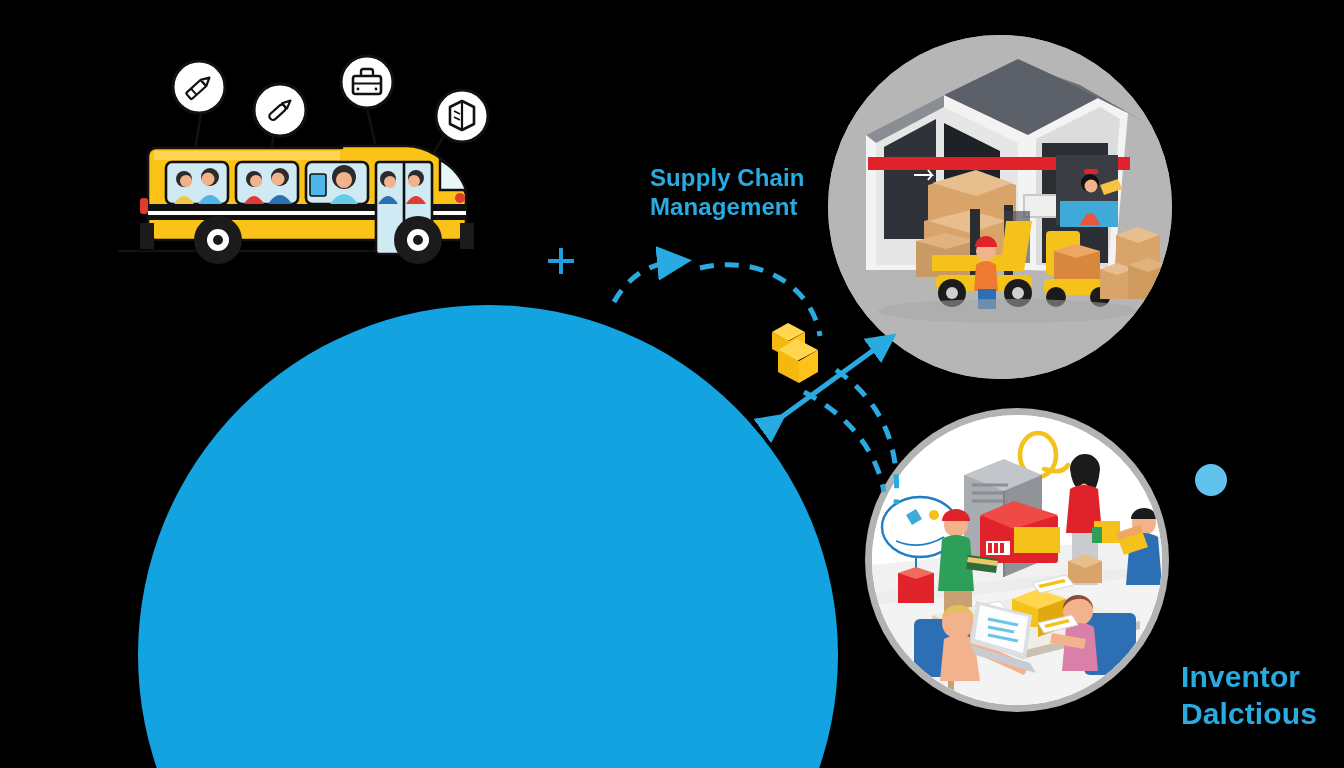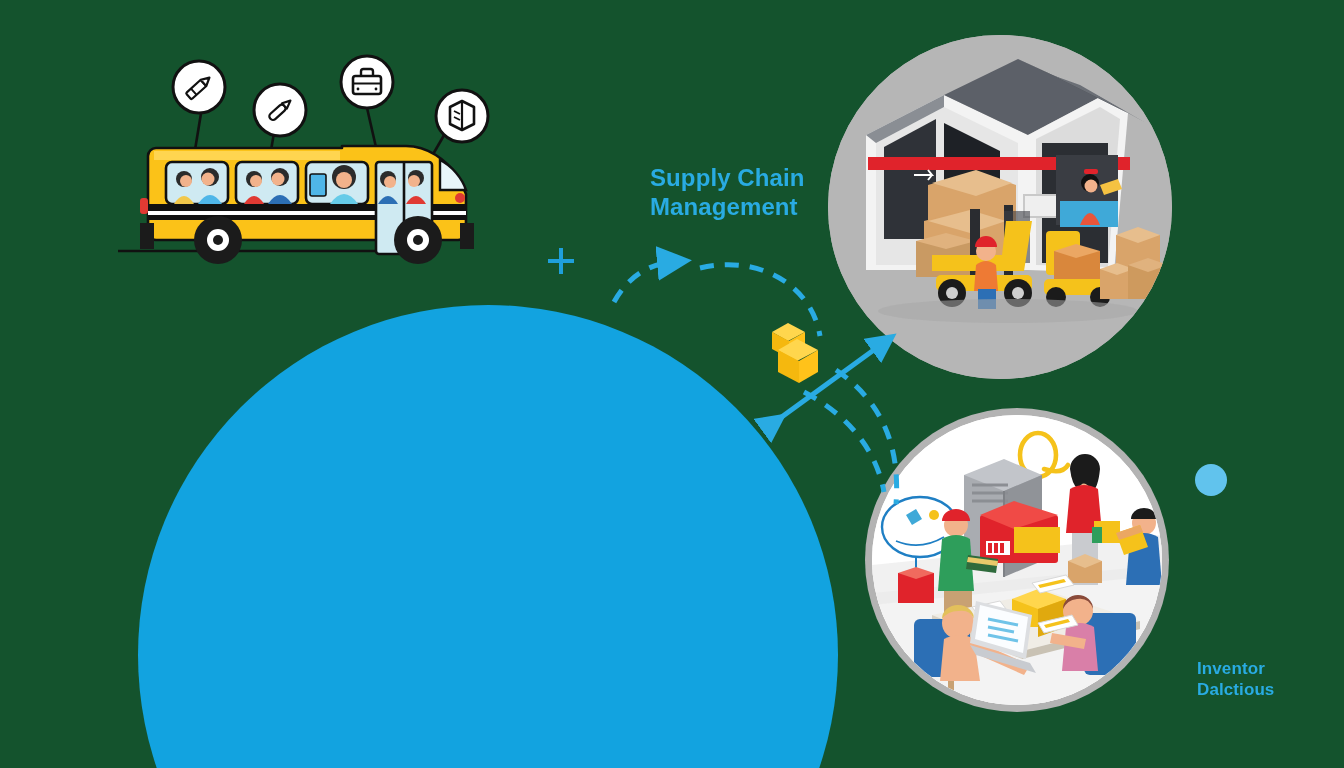--- a/index.html
+++ b/index.html
@@ -1,38 +1,38 @@
 <!DOCTYPE html>
 <html><head>
 <meta charset="utf-8">
 <style>
   html,body{margin:0;padding:0;}
   body{
     width:1344px;height:768px;overflow:hidden;background:#ffffff;
     font-family:"Liberation Sans", sans-serif;
   }
-  #stage{position:relative;width:1344px;height:768px;background:#14532d;overflow:hidden;}
+  #stage{position:relative;width:1344px;height:768px;background:#000000;overflow:hidden;}
 
   
   .blue-blob{
     position:absolute;left:138px;top:305px;width:700px;height:700px;
     border-radius:50%;background:#12A3E0;
   }
   .blue-dot{
     position:absolute;left:1195px;top:464px;width:32px;height:32px;
     border-radius:50%;background:#61C3ED;
   }
 
   
   .label{
     position:absolute;color:#29ABE2;font-weight:600;line-height:1.22;
     letter-spacing:.1px;white-space:pre;
   }
   #scm-label{left:650px;top:163px;font-size:24px;}
-  #inv-label{left:1181px;top:659px;font-size:17px;margin-left:16px;}
+  #inv-label{left:1181px;top:659px;font-size:30px;}
 
   .plus{
     position:absolute;left:548px;top:248px;width:26px;height:26px;
   }
   .plus:before,.plus:after{content:"";position:absolute;background:#1F9FDB;}
   .plus:before{left:11px;top:0;width:4px;height:26px;}
   .plus:after{left:0;top:11px;width:26px;height:4px;}
 
   
   .bus-wrap{position:absolute;left:110px;top:48px;width:420px;height:260px;}

